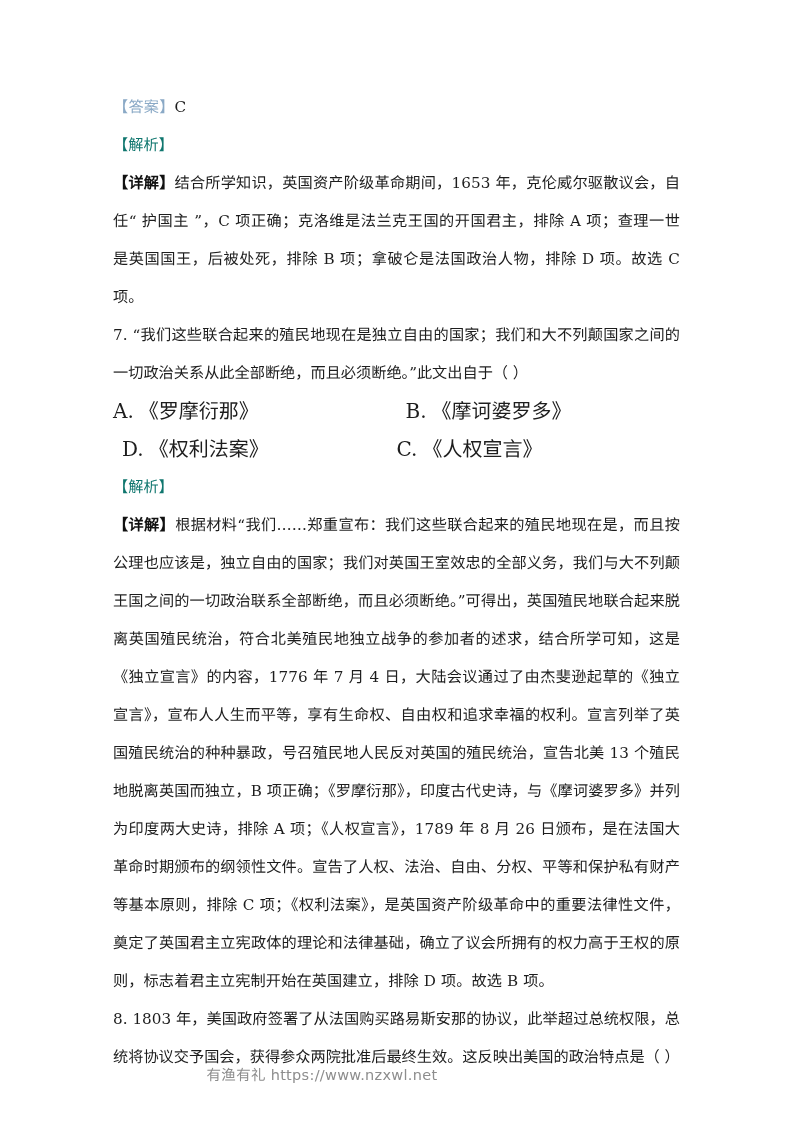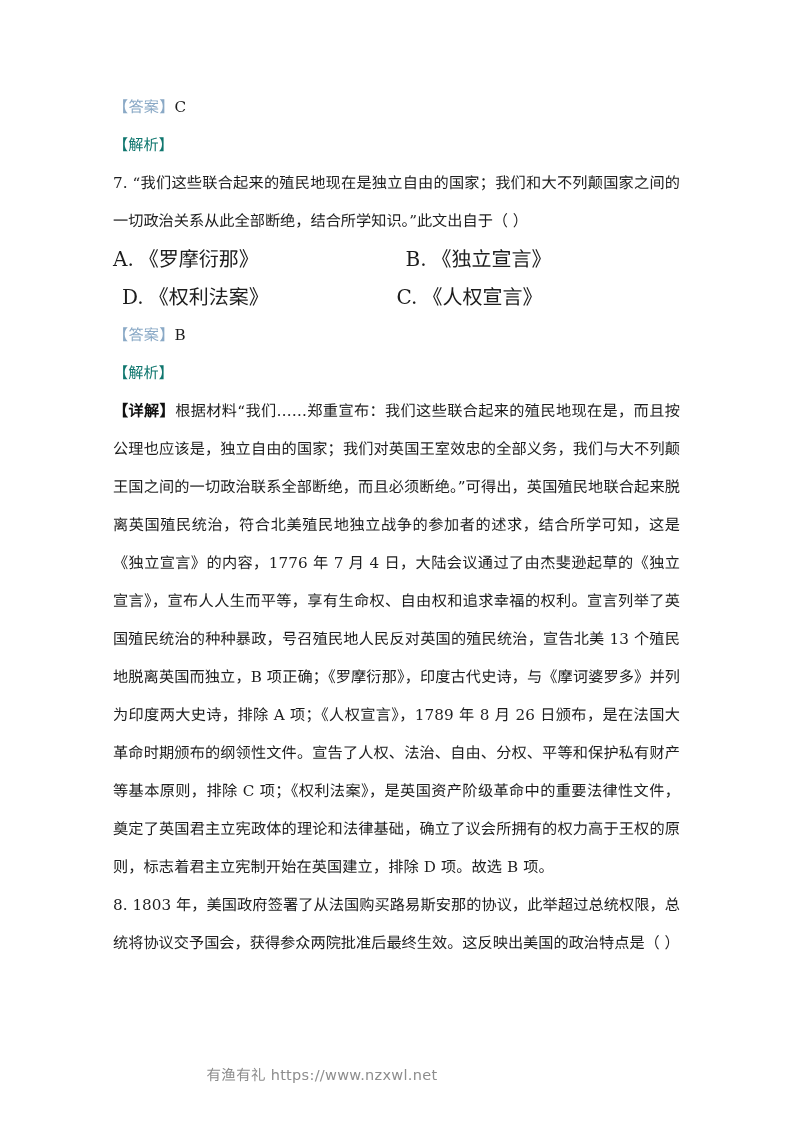--- a/index.html
+++ b/index.html
@@ -123,34 +123,34 @@
 </head>
 <body>
 
 <div class="page">
   <div class="content">
 
     <p class="tagline"><span class="tag">【答案】</span><span>C</span></p>
 
     <p class="tag-only">【解析】</p>
 
+    <p class="para"><span class="tag-strong">【详解】</span><span>结合所学知识，英国资产阶级革命期间，1653 年，克伦威尔驱散议会，自任“ 护国主 ”，C 项正确；克洛维是法兰克王国的开国君主，排除 A 项；查理一世是英国国王，后被处死，排除 B 项；拿破仑是法国政治人物，排除 D 项。故选 C 项。</span></p>
 
-    <p class="qstem"><span>7.</span>&nbsp;<span>“我们这些联合起来的殖民地现在是独立自由的国家；我们和大不列颠国家之间的一切政治关系从此全部断绝，结合所学知识。”此文出自于（    ）</span></p>
+    <p class="qstem"><span>7.</span>&nbsp;<span>“我们这些联合起来的殖民地现在是独立自由的国家；我们和大不列颠国家之间的一切政治关系从此全部断绝，而且必须断绝。”此文出自于（    ）</span></p>
 
     <div class="opts-2col">
       <div class="opt"><span class="opt-label">A.</span><span>《罗摩衍那》</span></div>
-      <div class="opt second"><span class="opt-label">B.</span><span>《独立宣言》</span></div>
+      <div class="opt second"><span class="opt-label">B.</span><span>《摩诃婆罗多》</span></div>
     </div>
 
     <div class="opts-2col">
       <div class="opt second"><span class="opt-label">D.</span><span>《权利法案》</span></div>
       <div class="opt"><span class="opt-label">C.</span><span>《人权宣言》</span></div>
     </div>
 
-    <p class="tagline"><span class="tag">【答案】</span><span>B</span></p>
 
     <p class="tag-only">【解析】</p>
 
     <p class="para"><span class="tag-strong">【详解】</span><span>根据材料“我们……郑重宣布：我们这些联合起来的殖民地现在是，而且按公理也应该是，独立自由的国家；我们对英国王室效忠的全部义务，我们与大不列颠王国之间的一切政治联系全部断绝，而且必须断绝。”可得出，英国殖民地联合起来脱离英国殖民统治，符合北美殖民地独立战争的参加者的述求，结合所学可知，这是《独立宣言》的内容，1776 年 7 月 4 日，大陆会议通过了由杰斐逊起草的《独立宣言》，宣布人人生而平等，享有生命权、自由权和追求幸福的权利。宣言列举了英国殖民统治的种种暴政，号召殖民地人民反对英国的殖民统治，宣告北美 13 个殖民地脱离英国而独立，B 项正确；《罗摩衍那》，印度古代史诗，与《摩诃婆罗多》并列为印度两大史诗，排除 A 项；《人权宣言》，1789 年 8 月 26 日颁布，是在法国大革命时期颁布的纲领性文件。宣告了人权、法治、自由、分权、平等和保护私有财产等基本原则，排除 C 项；《权利法案》，是英国资产阶级革命中的重要法律性文件，奠定了英国君主立宪政体的理论和法律基础，确立了议会所拥有的权力高于王权的原则，标志着君主立宪制开始在英国建立，排除 D 项。故选 B 项。</span></p>
 
     <p class="qstem"><span>8.</span>&nbsp;<span>1803 年，美国政府签署了从法国购买路易斯安那的协议，此举超过总统权限，总统将协议交予国会，获得参众两院批准后最终生效。这反映出美国的政治特点是（    ）</span></p>
 
     <div class="opts-4col">
       <div class="opt c1"></div>
       <div class="opt c2"></div>

